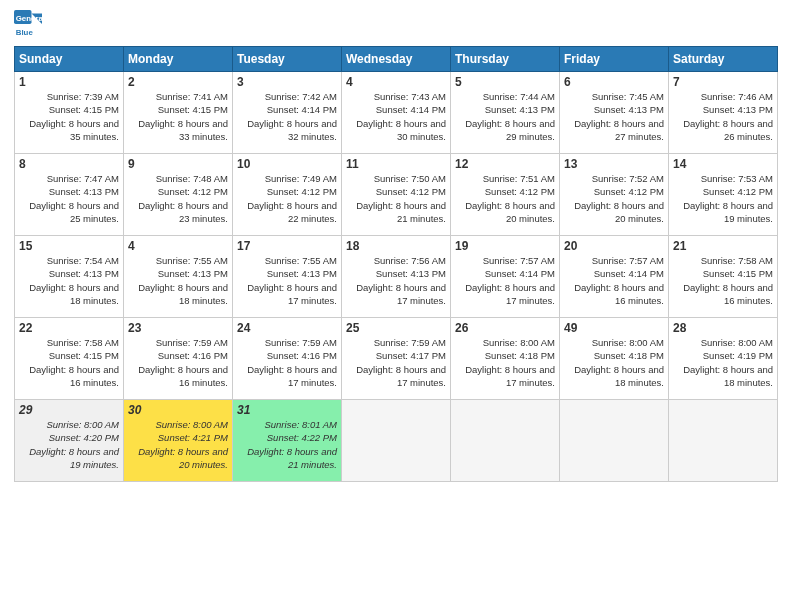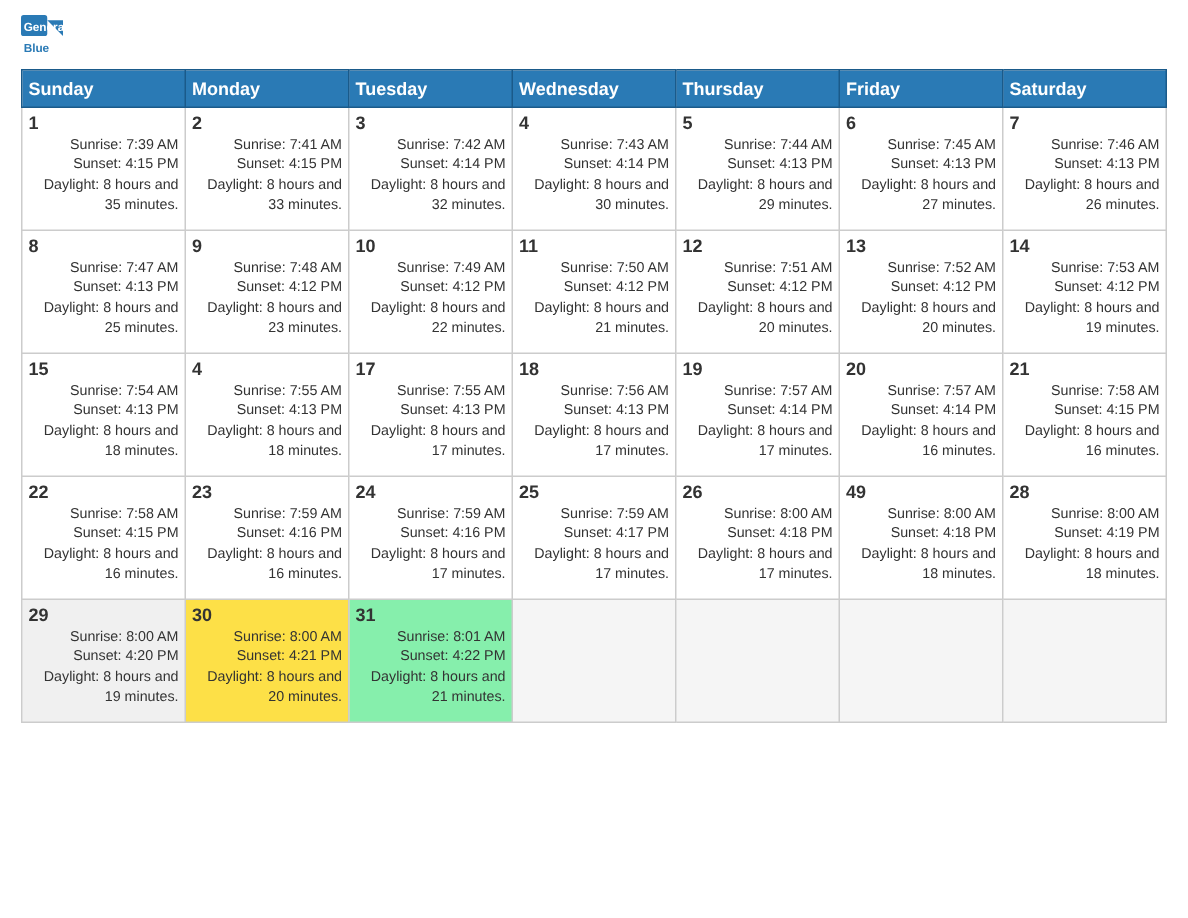--- a/index.html
+++ b/index.html
@@ -69,20 +69,21 @@
       border: 1px solid #ccc;
       vertical-align: top;
       padding: 3px 4px;
       font-size: 9.5px;
       color: #333;
       height: 82px;
       background: #fff;
     }
     .calendar tr:last-child td {
       background: #f0f0f0;
+      font-style: italic;
     }
     .day-num {
       font-size: 12px;
       font-weight: bold;
       display: block;
       margin-bottom: 1px;
     }
     .day-info {
       line-height: 1.4;
       text-align: right;

